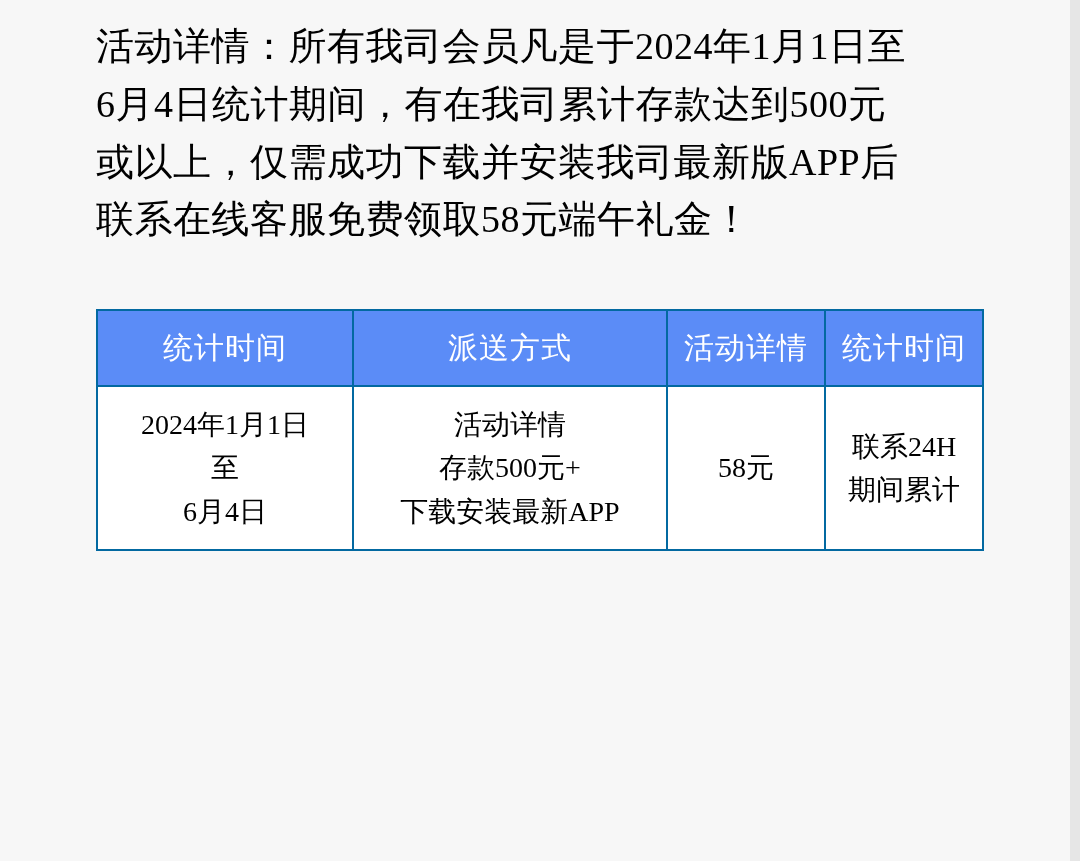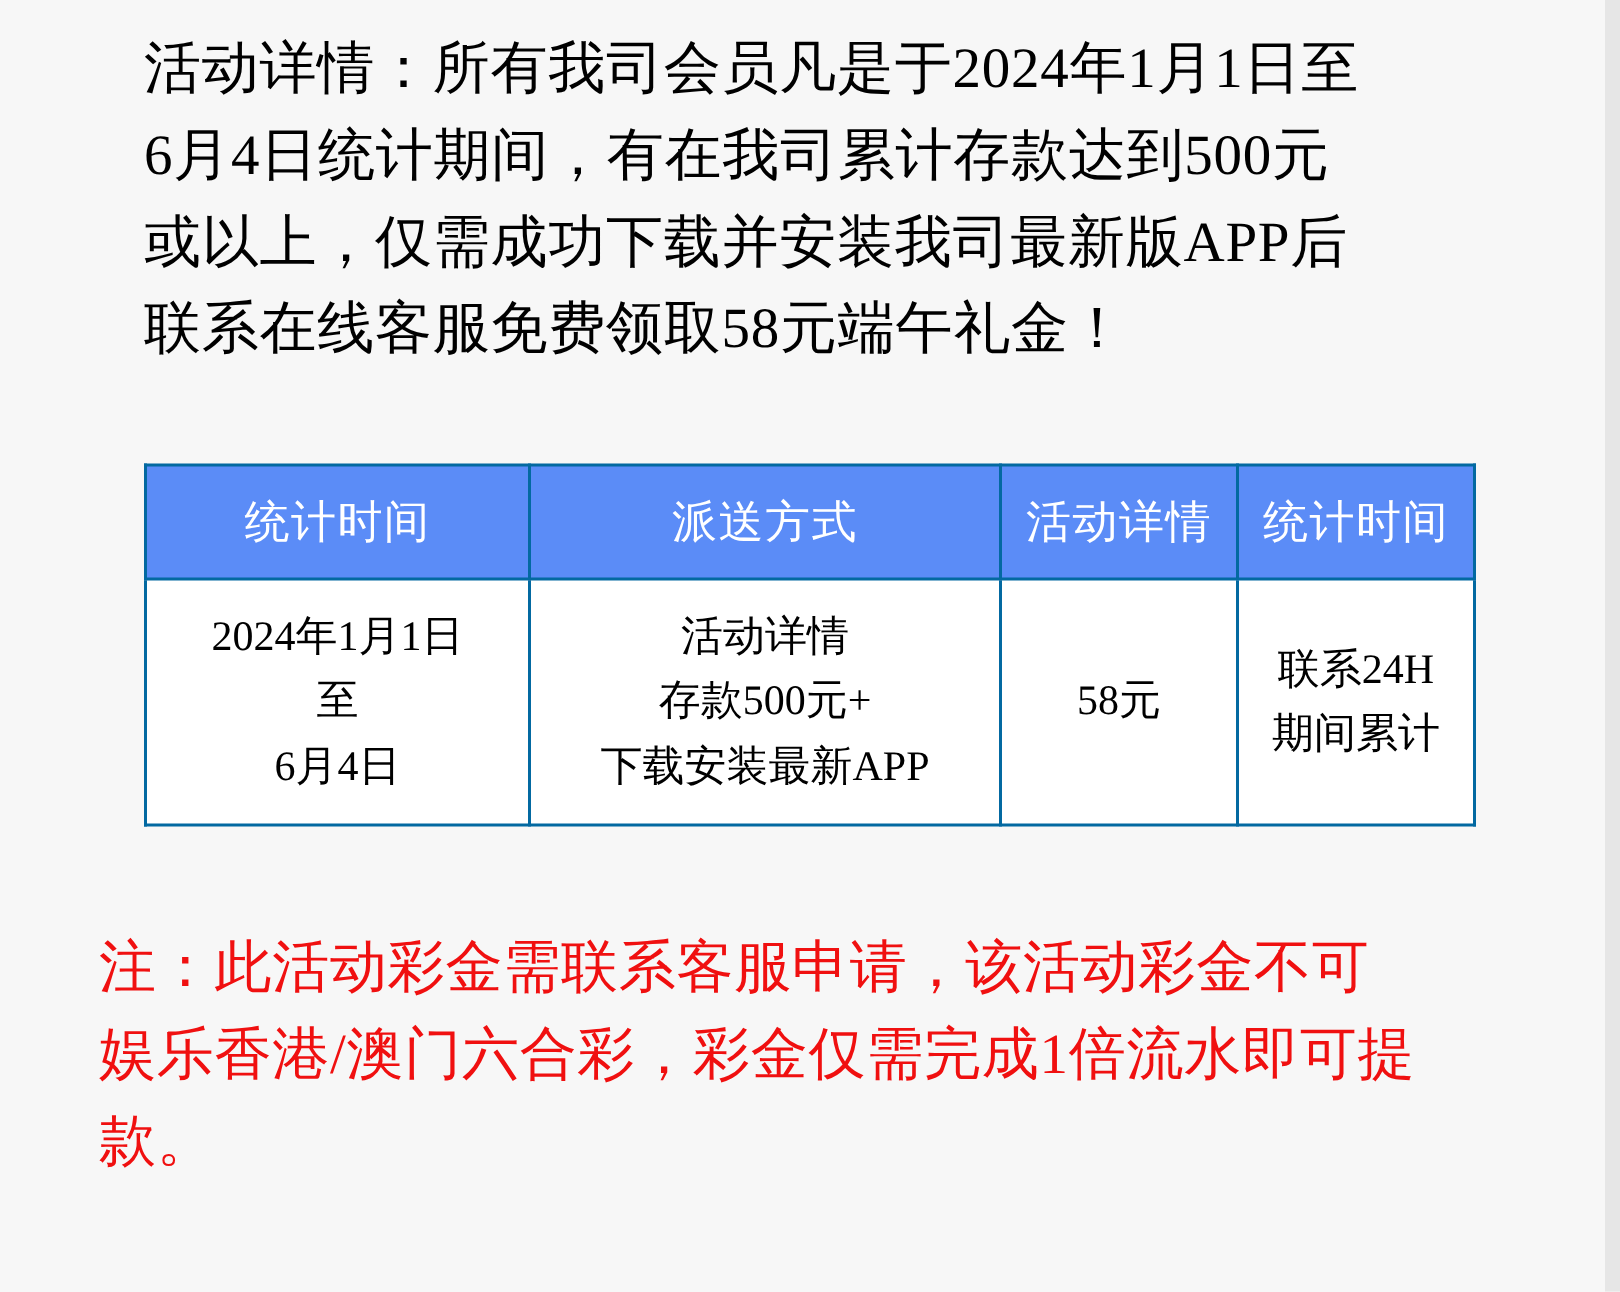--- a/index.html
+++ b/index.html
@@ -136,16 +136,15 @@
             <td>58元</td>
             <td>
               <span class="cell-line">联系24H</span>
               <span class="cell-line">期间累计</span>
             </td>
           </tr>
         </tbody>
       </table>
     </div>
 
-    <p class="note">注：此活动彩金需联系客服申请，该活动彩金不可娱乐香港/澳门六合彩，彩金仅需完成1倍流水即可提款。</p>
 
   </div>
 </div>
 
 </body></html>

